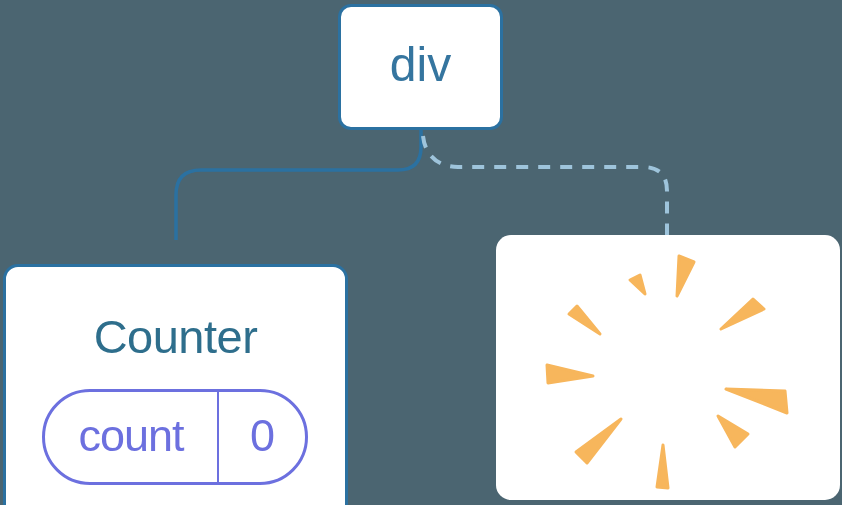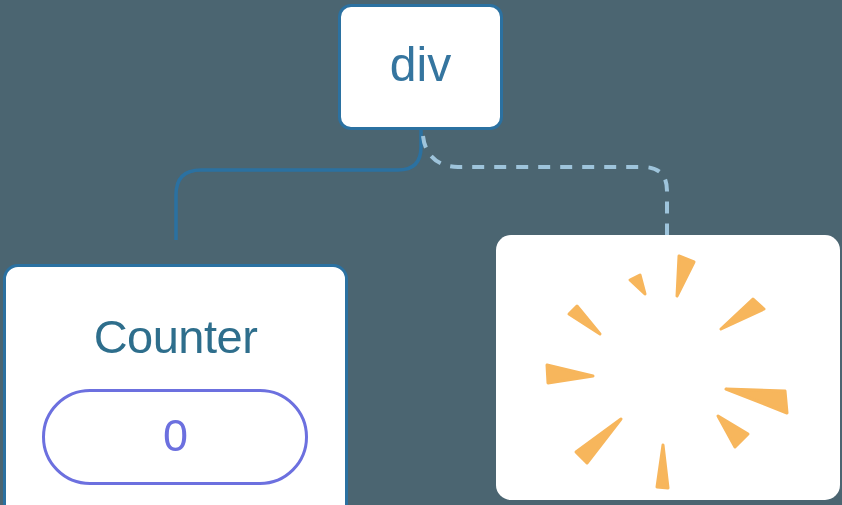--- a/index.html
+++ b/index.html
@@ -110,20 +110,23 @@
     <path class="dashed-link" d="M423 136 C425 155 438 167 458 167 L643 167 Q667 167 667 191 L667 239"></path>
   </svg>
 
   <div class="node root-node">
     <span class="root-label">div</span>
   </div>
 
   <div class="node counter-node">
     <div class="counter-title">Counter</div>
     <div class="state-pill">
+      <div class="state-key-cell">
+        <span class="state-key">count</span>
+      </div>
       <div class="state-value-cell">
         <span class="state-value">0</span>
       </div>
     </div>
   </div>
 
   <div class="node removed-node">
     <svg class="poof" viewBox="0 0 344 265" aria-hidden="true">
       <polygon points="134,45 144,40 149,59"></polygon>
       <polygon points="183,21 198,27 181,61"></polygon>

